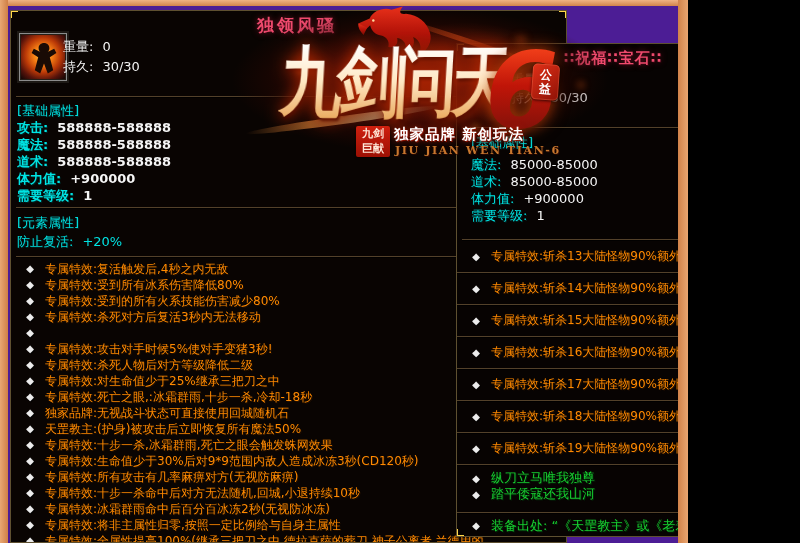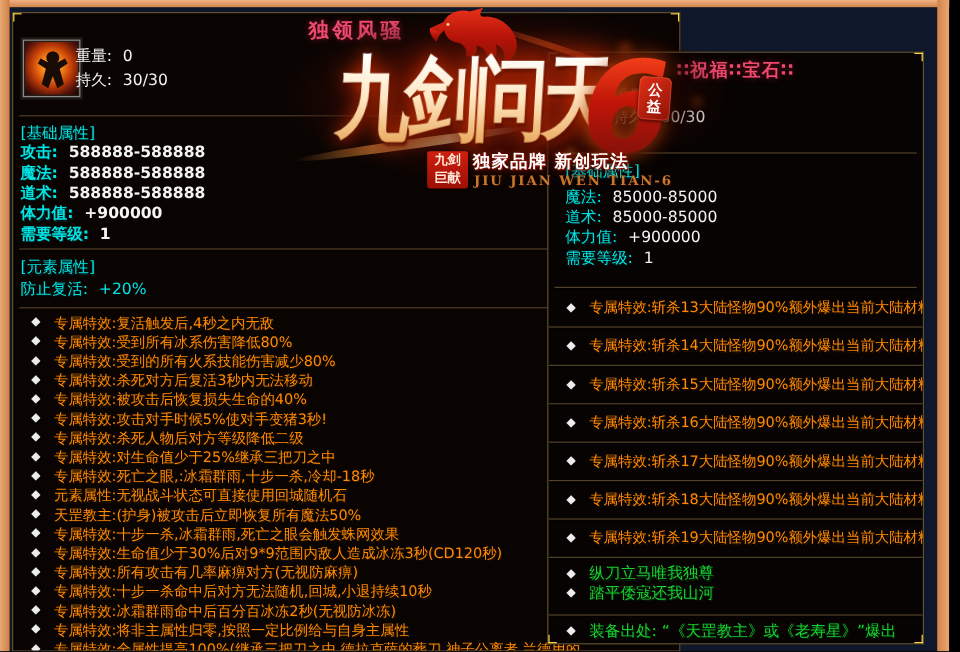--- a/index.html
+++ b/index.html
@@ -1,19 +1,19 @@
 <!DOCTYPE html>
 <html><head>
 <meta charset="utf-8">
 <style>
   html,body { margin:0; padding:0; background:#000; }
   * { box-sizing:border-box; }
   .screen {
-    position:relative; width:791px; height:543px; overflow:hidden;
-    background:#0f172a; font-family:"DejaVu Sans", sans-serif;
+    position:relative; width:688px; height:543px; overflow:hidden;
+    background:#4c1d95; font-family:"DejaVu Sans", sans-serif;
   }
   
   .frame-top  { position:absolute; left:0; top:0; width:800px; height:6px;
                 background:linear-gradient(#f0b283,#d2834a); z-index:40; }
   .frame-left { position:absolute; left:0; top:0; width:8px; height:543px;
                 background:linear-gradient(90deg,#e9a873,#cf7f46); z-index:40; }
   .frame-right{ position:absolute; right:0; top:0; width:10px; height:543px;
                 background:linear-gradient(90deg,#d2834a,#eaa671); z-index:40; }
 
   
@@ -188,21 +188,20 @@
           <span class="etext">专属特效:受到的所有火系技能伤害减少80%</span>
         </div>
 
         <div class="effect-line">
           <span class="bullet">◆</span>
           <span class="etext">专属特效:杀死对方后复活3秒内无法移动</span>
         </div>
 
         <div class="effect-line">
           <span class="bullet">◆</span>
-          <span class="etext">专属特效:被攻击后恢复损失生命的40%</span>
         </div>
 
         <div class="effect-line">
           <span class="bullet">◆</span>
           <span class="etext">专属特效:攻击对手时候5%使对手变猪3秒!</span>
         </div>
 
         <div class="effect-line">
           <span class="bullet">◆</span>
           <span class="etext">专属特效:杀死人物后对方等级降低二级</span>
@@ -213,21 +212,21 @@
           <span class="etext">专属特效:对生命值少于25%继承三把刀之中</span>
         </div>
 
         <div class="effect-line">
           <span class="bullet">◆</span>
           <span class="etext">专属特效:死亡之眼,:冰霜群雨,十步一杀,冷却-18秒</span>
         </div>
 
         <div class="effect-line">
           <span class="bullet">◆</span>
-          <span class="etext">元素属性:无视战斗状态可直接使用回城随机石</span>
+          <span class="etext">独家品牌:无视战斗状态可直接使用回城随机石</span>
         </div>
 
         <div class="effect-line">
           <span class="bullet">◆</span>
           <span class="etext">天罡教主:(护身)被攻击后立即恢复所有魔法50%</span>
         </div>
 
         <div class="effect-line">
           <span class="bullet">◆</span>
           <span class="etext">专属特效:十步一杀,冰霜群雨,死亡之眼会触发蛛网效果</span>

